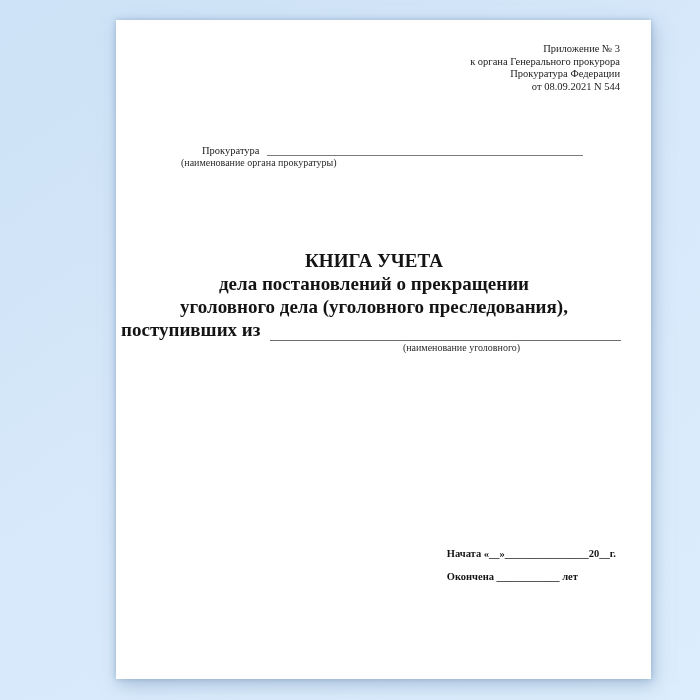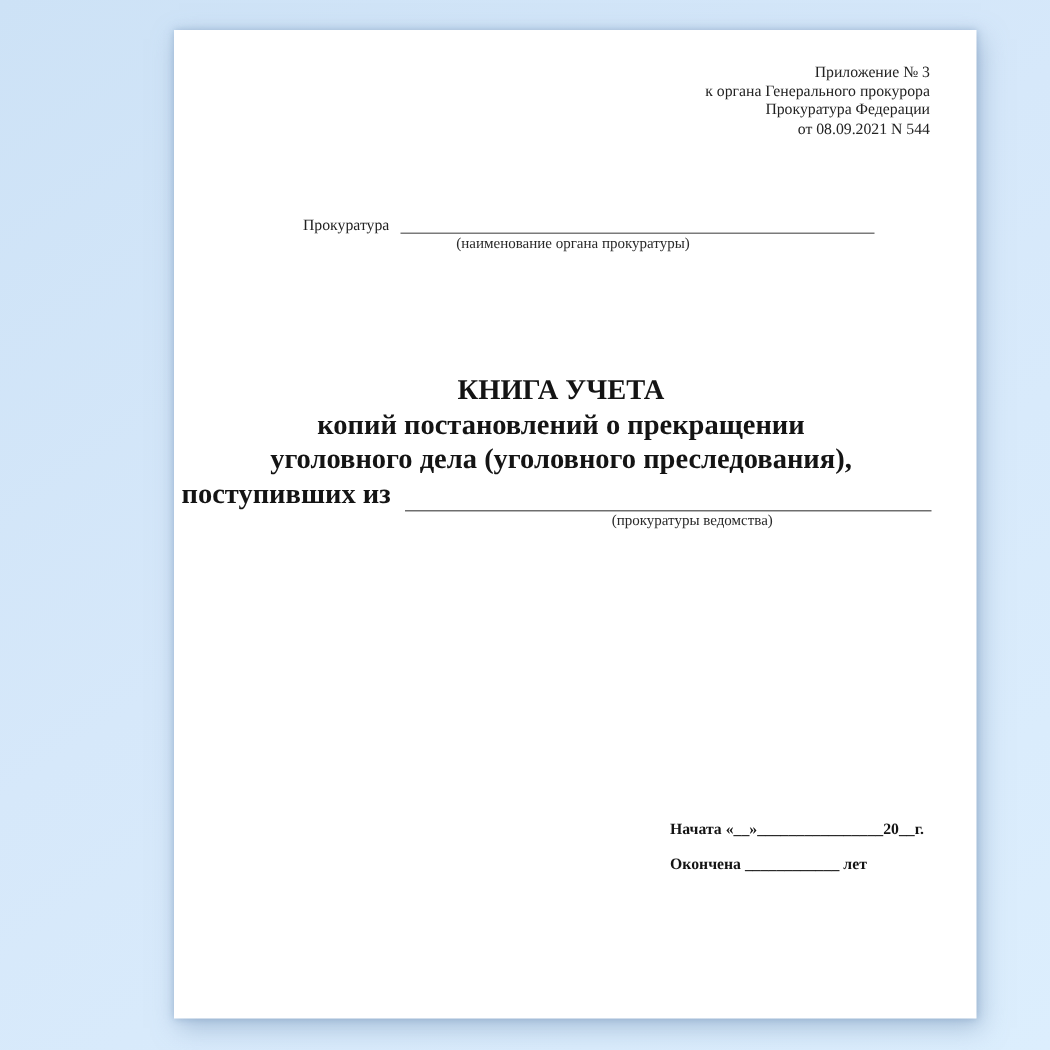--- a/index.html
+++ b/index.html
@@ -52,21 +52,20 @@
     flex: 1;
     margin-left: 7px;
     border-bottom: 1px solid #7a7a7a;
     height: 12px;
   }
   .prok-caption {
     position: absolute;
     top: 137px;
     left: 65px;
     right: 68px;
-    text-align: center;
     font-size: 10px;
     color: #2a2a2a;
   }
   
   .title-block {
     position: absolute;
     top: 229px;
     left: 5px;
     right: 24px;
     text-align: center;
@@ -126,29 +125,29 @@
   </div>
 
   <div class="prok-row">
     <span class="lbl">Прокуратура</span>
     <span class="blank-line"></span>
   </div>
   <div class="prok-caption">(наименование органа прокуратуры)</div>
 
   <div class="title-block">
     <div class="tline">КНИГА УЧЕТА</div>
-    <div class="tline">копий постановлений о прекращении</div>
+    <div class="tline">дела постановлений о прекращении</div>
     <div class="tline">уголовного дела (уголовного преследования),</div>
     <div class="title-line4">
       <span class="lbl">поступивших из</span>
       <span class="blank-line"></span>
     </div>
     <div class="ved-caption-row">
       <span class="spacer"></span>
-      <span class="cap">(прокуратуры ведомства)</span>
+      <span class="cap">(наименование уголовного)</span>
     </div>
   </div>
 
   <div class="bottom-block">
     <div class="row">Начата «__»________________20__г.</div>
     <div class="row">Окончена ____________ лет</div>
   </div>
 
 </div>
 

